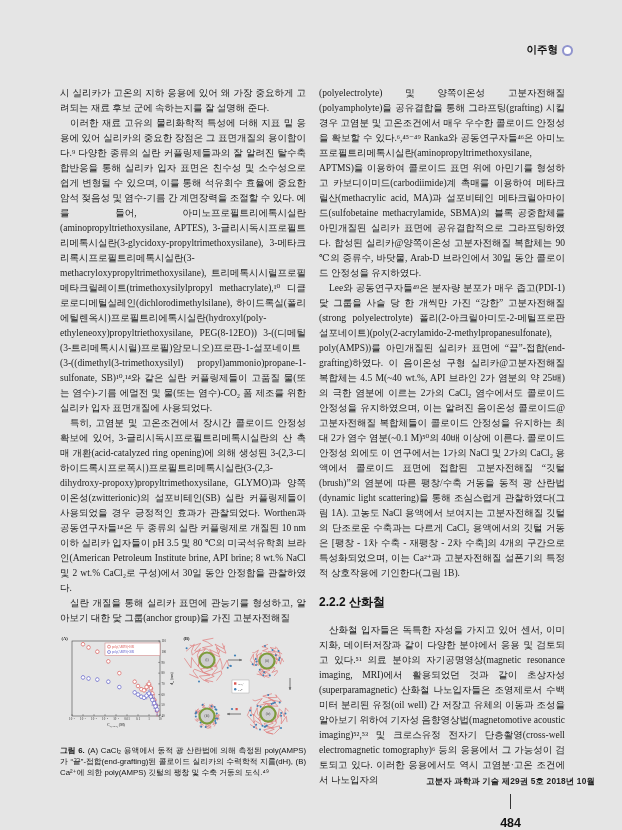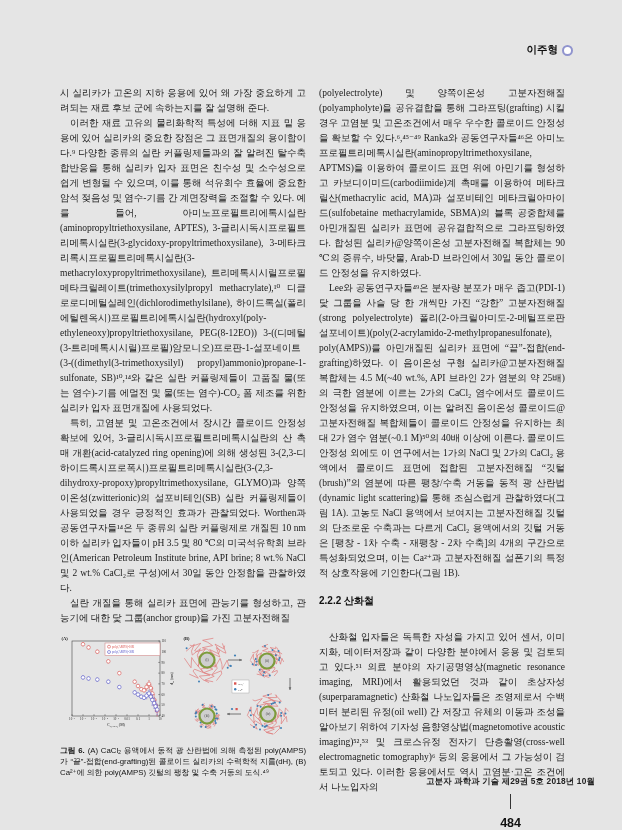--- a/index.html
+++ b/index.html
@@ -8,22 +8,22 @@
         font-family:"Liberation Serif","DejaVu Serif",serif;}
   .header{margin-top:40px;height:16px;text-align:right;margin-right:-8px;}
   .author{font-family:"Liberation Sans","DejaVu Sans",sans-serif;font-weight:bold;
           font-size:10.5px;vertical-align:middle;color:#111;}
   .orcid{display:inline-block;width:7px;height:7px;border:2.2px solid #9094ce;border-radius:50%;
          vertical-align:middle;margin-left:4px;background:#fff;}
   .columns{display:flex;gap:13px;margin-top:30px;}
   .col{flex:1;min-width:0;}
   p.body{margin:0;font-size:9.5px;line-height:15px;text-align:justify;word-break:break-word;}
   p.indent{text-indent:10px;}
-  .section-heading{font-family:"Liberation Sans","DejaVu Sans",sans-serif;font-size:10px;
-          font-weight:bold;margin:13px 0 22px;color:#111;}
+  .section-heading{font-family:"Liberation Sans","DejaVu Sans",sans-serif;font-size:12px;
+          font-weight:bold;margin:13px 0 12px;color:#111;}
   .fig{margin:8px 0 0;}
   .panels{display:flex;}
   .panels svg{display:block;}
   .caption{font-family:"Liberation Sans","DejaVu Sans",sans-serif;font-size:7.8px;
            line-height:10.8px;color:#111;margin-top:5px;text-align:justify;}
   .cap-label{font-weight:bold;margin-right:3px;}
   .footer{position:absolute;right:27px;top:776px;display:flex;align-items:center;gap:7px;
           font-family:"Liberation Sans","DejaVu Sans",sans-serif;flex-direction:column;}
   .journal{font-size:8.3px;font-weight:bold;color:#222;letter-spacing:0.2px;}
   .divider{width:1.5px;height:15px;background:#333;}
@@ -36,21 +36,21 @@
 
   <div class="header">
     <span class="author">이주형</span><span class="orcid"></span>
   </div>
 
   <div class="columns">
     <div class="col">
       <p class="body">시 실리카가 고온의 지하 응용에 있어 왜 가장 중요하게 고려되는 재료 후보 군에 속하는지를 잘 설명해 준다.</p>
       <p class="body indent">이러한 재료 고유의 물리화학적 특성에 더해 지표 밑 응용에 있어 실리카의 중요한 장점은 그 표면개질의 용이함이다.⁹ 다양한 종류의 실란 커플링제들과의 잘 알려진 탈수축합반응을 통해 실리카 입자 표면은 친수성 및 소수성으로 쉽게 변형될 수 있으며, 이를 통해 석유회수 효율에 중요한 암석 젖음성 및 염수-기름 간 계면장력을 조절할 수 있다. 예를 들어, 아미노프로필트리에톡시실란(aminopropyltriethoxysilane, APTES), 3-글리시독시프로필트리메톡시실란(3-glycidoxy-propyltrimethoxysilane), 3-메타크리록시프로필트리메톡시실란(3-methacryloxypropyltrimethoxysilane), 트리메톡시시릴프로필 메타크릴레이트(trimethoxysilylpropyl methacrylate),¹⁰ 디클로로디메틸실레인(dichlorodimethylsilane), 하이드록실(폴리에틸렌옥시)프로필트리에톡시실란(hydroxyl(poly-ethyleneoxy)propyltriethoxysilane, PEG(8-12EO)) 3-((디메틸(3-트리메톡시시릴)프로필)암모니오)프로판-1-설포네이트(3-((dimethyl(3-trimethoxysilyl) propyl)ammonio)propane-1-sulfonate, SB)¹⁰,¹⁴와 같은 실란 커플링제들이 고품질 물(또는 염수)-기름 에멀전 및 물(또는 염수)-CO₂ 폼 제조를 위한 실리카 입자 표면개질에 사용되었다.</p>
       <p class="body indent">특히, 고염분 및 고온조건에서 장시간 콜로이드 안정성 확보에 있어, 3-글리시독시프로필트리메톡시실란의 산 촉매 개환(acid-catalyzed ring opening)에 의해 생성된 3-(2,3-디하이드록시프로폭시)프로필트리메톡시실란(3-(2,3-dihydroxy-propoxy)propyltrimethoxysilane, GLYMO)과 양쪽이온성(zwitterionic)의 설포비테인(SB) 실란 커플링제들이 사용되었을 경우 긍정적인 효과가 관찰되었다. Worthen과 공동연구자들¹⁴은 두 종류의 실란 커플링제로 개질된 10 nm 이하 실리카 입자들이 pH 3.5 및 80 ℃의 미국석유학회 브라인(American Petroleum Institute brine, API brine; 8 wt.% NaCl 및 2 wt.% CaCl₂로 구성)에서 30일 동안 안정함을 관찰하였다.</p>
-      <p class="body indent">실란 개질을 통해 실리카 표면에 관능기를 형성하고, 관능기에 대한 닻 그룹(anchor group)을 가진 고분자전해질</p>
+      <p class="body indent">실란 개질을 통해 실리카 표면에 관능기를 형성하고, 알아보기 대한 닻 그룹(anchor group)을 가진 고분자전해질</p>
 
       <figure class="fig" style="margin:8px 0 0;">
         <div class="panels">
           <svg id="chartA" viewBox="0 0 122 107" width="122" height="107">
             <text x="1.5" y="6" font-size="4.5" font-weight="bold" fill="#111">(A)</text>
           <rect x="12" y="7" width="88" height="75" fill="none" stroke="#444" stroke-width="0.6"></rect>
               <line x1="12" y1="82" x2="12" y2="80.2" stroke="#444" stroke-width="0.5"></line>
               <text x="12" y="86" font-size="3.1" text-anchor="middle" fill="#222">10⁻⁷</text>
               <line x1="23" y1="82" x2="23" y2="80.2" stroke="#444" stroke-width="0.5"></line>
               <text x="23" y="86" font-size="3.1" text-anchor="middle" fill="#222">10⁻⁶</text>

